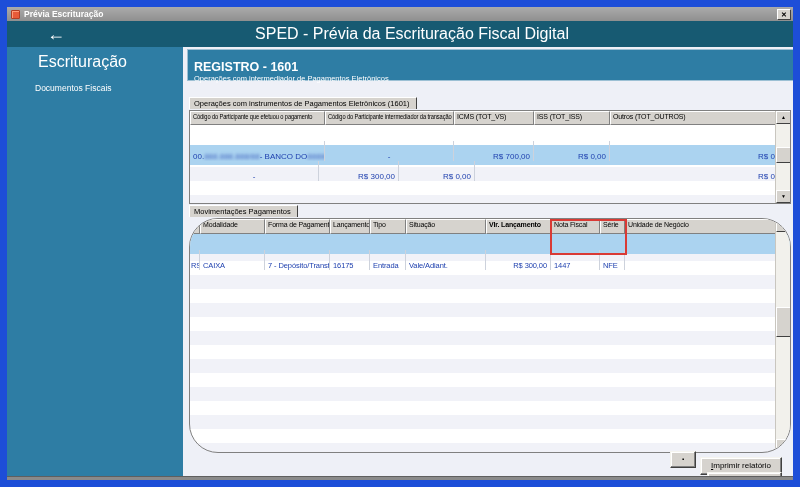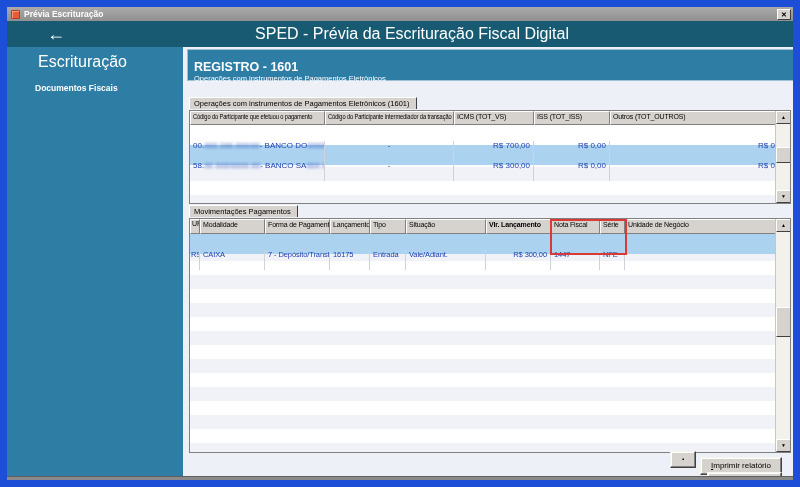--- a/index.html
+++ b/index.html
@@ -14,41 +14,41 @@
   .app-icon{width:9px;height:9px;background:#e85a38;border:1px solid #b33d22;border-radius:1px;margin:0 4px 0 2px;box-shadow:inset 1px 1px 0 #ff9a77;}
   .win-title{color:#fff;font-size:8.5px;font-weight:bold;flex:1;white-space:nowrap;}
   .close-btn{width:14px;height:11px;background:var(--chrome);border:1px solid;border-color:#fff #404040 #404040 #fff;font-size:7px;line-height:9px;text-align:center;color:#000;font-weight:bold;cursor:default;}
   
   .appbar{position:absolute;left:0;top:14px;right:0;height:26px;background:var(--accent-dark);}
   .back-arrow{position:absolute;left:40px;top:1px;color:#fff;font-size:18px;font-weight:bold;line-height:24px;cursor:default;}
   .appbar-title{position:absolute;left:0;right:0;top:0;height:26px;line-height:26px;text-align:center;color:#fff;font-size:16px;padding-left:24px;}
   
   .sidebar{position:absolute;left:0;top:40px;width:176px;bottom:4px;background:var(--accent);color:#fff;}
   .sb-title{font-size:16px;padding:6px 0 0 31px;}
-  .sb-item{font-size:8.5px;padding:4px 0 4px 28px;position:relative;cursor:default;white-space:nowrap;font-weight:bold;}
+  .sb-item{font-size:8.5px;padding:4px 0 4px 28px;position:relative;cursor:default;white-space:nowrap;}
   .sb-item.first{margin-top:8px;}
   .sb-arrow{position:absolute;left:14px;top:4px;font-size:6px;line-height:10px;}
   
   .content{position:absolute;left:176px;top:40px;right:0;bottom:4px;background:#eef0f7;}
   .registro{position:absolute;left:4px;top:2px;width:614px;height:32px;background:var(--accent);border:1px solid #9cc0d4;color:#fff;padding:10px 6px;}
   .registro h1{font-size:12.5px;font-weight:bold;line-height:14px;}
   .registro p{font-size:7.5px;line-height:10px;}
   
   .group{position:absolute;left:6px;width:602px;}
   .g1{top:45px;} .g2{top:153px;}
   .tab{display:inline-block;background:var(--chrome);border:1px solid;border-color:#fff #404040 #d6d3ce #fff;border-bottom:none;font-size:7.5px;padding:1px 6px 1px 4px;position:relative;z-index:2;color:#000;white-space:nowrap;}
   .grid{position:relative;border:1px solid #808080;background:#fff;background-image:repeating-linear-gradient(to bottom,#f1f2f8 0 14px,#ffffff 14px 28px);overflow:hidden;}
-  .grid1{height:94px;} .grid2{height:235px;}
+  .grid1{height:94px;} .grid2{height:235px;border-radius:29px;}
   .hrow{display:flex;height:14px;background:var(--chrome);position:relative;z-index:1;}
   .grid2 .hrow{height:15px;}
   .hcell{background:var(--chrome);border-top:1px solid #fff;border-left:1px solid #fff;border-right:1px solid #808080;border-bottom:1px solid #808080;font-size:7px;letter-spacing:-0.15px;color:#000;padding:1px 2px 0 2px;white-space:nowrap;overflow:hidden;}
   .sx{display:inline-block;transform:scaleX(.82);transform-origin:0 50%;white-space:nowrap;}
   .drow{display:flex;height:20px;background:#fff;align-items:center;}
   .drow.sel{background:var(--selection);}
-  .dcell{font-size:8px;color:var(--data-text);padding:0 3px;white-space:nowrap;overflow:hidden;border-right:1px solid #cdd2dc;height:100%;display:flex;align-items:flex-start;margin-top:32px;}
+  .dcell{font-size:8px;color:var(--data-text);padding:0 3px;white-space:nowrap;overflow:hidden;border-right:1px solid #cdd2dc;height:100%;display:flex;align-items:flex-end;margin-top:32px;}
   .grid2 .dcell{font-size:7.5px;letter-spacing:-0.1px;}
   .num{justify-content:flex-end;}
   .ctr{justify-content:center;}
   .redacted{filter:blur(1.6px);opacity:.75;}
   
   .t1c1{width:135px;} .t1c2{width:129px;} .t1c3{width:80px;} .t1c4{width:76px;} .t1c5{flex:1;}
   .t2c1{width:10px;padding:0 1px;} .t2c2{width:65px;} .t2c3{width:65px;} .t2c4{width:40px;} .t2c5{width:36px;}
   .t2c6{width:80px;} .t2c7{width:65px;} .t2c8{width:49px;} .t2c9{width:25px;} .t2c10{flex:1;}
   .bold{font-weight:bold;}
   
@@ -87,21 +87,21 @@
     <div class="sb-title">Escrituração</div>
     <div class="sb-item first">
       <span>Documentos Fiscais</span>
     </div>
   </div>
 
   <div class="content">
 
     <div class="registro">
       <h1>REGISTRO - 1601</h1>
-      <p>Operações com instrumentos de Pagamentos Eletrônicos</p>
+      <p>Operações com intermediador de Pagamentos Eletrônicos</p>
     </div>
 
     <div class="group g1">
       <div class="tab">Operações com instrumentos de Pagamentos Eletrônicos (1601)</div>
       <div class="grid grid1">
         <div class="hrow">
           <div class="hcell t1c1"><span class="sx">Código do Participante que efetuou o pagamento</span></div>
           <div class="hcell t1c2"><span class="sx">Código do Participante intermediador da transação</span></div>
           <div class="hcell t1c3"><span>ICMS (TOT_VS)</span></div>
           <div class="hcell t1c4"><span>ISS (TOT_ISS)</span></div>
@@ -113,26 +113,20 @@
               <span class="redacted">888.888.888/88</span>
               <span> - BANCO DO </span>
               <span class="redacted">88888  88</span>
             </div>
           <div class="dcell t1c2 ctr">-</div>
           <div class="dcell t1c3 num">R$ 700,00</div>
           <div class="dcell t1c4 num">R$ 0,00</div>
           <div class="dcell t1c5 num">R$ 0,00</div>
         </div>
         <div class="drow sel">
-          <div class="dcell t1c1">
-              <span>58.</span>
-              <span class="redacted">88 888/8888-88</span>
-              <span> - BANCO SA</span>
-              <span class="redacted">888 8 8</span>
-            </div>
           <div class="dcell t1c2 ctr">-</div>
           <div class="dcell t1c3 num">R$ 300,00</div>
           <div class="dcell t1c4 num">R$ 0,00</div>
           <div class="dcell t1c5 num">R$ 0,00</div>
         </div>
         <div class="sb-v">
           <div class="sb-btn sb-up">▲</div>
           <div class="sb-thumb"></div>
           <div class="sb-btn sb-dn">▼</div>
         </div>

